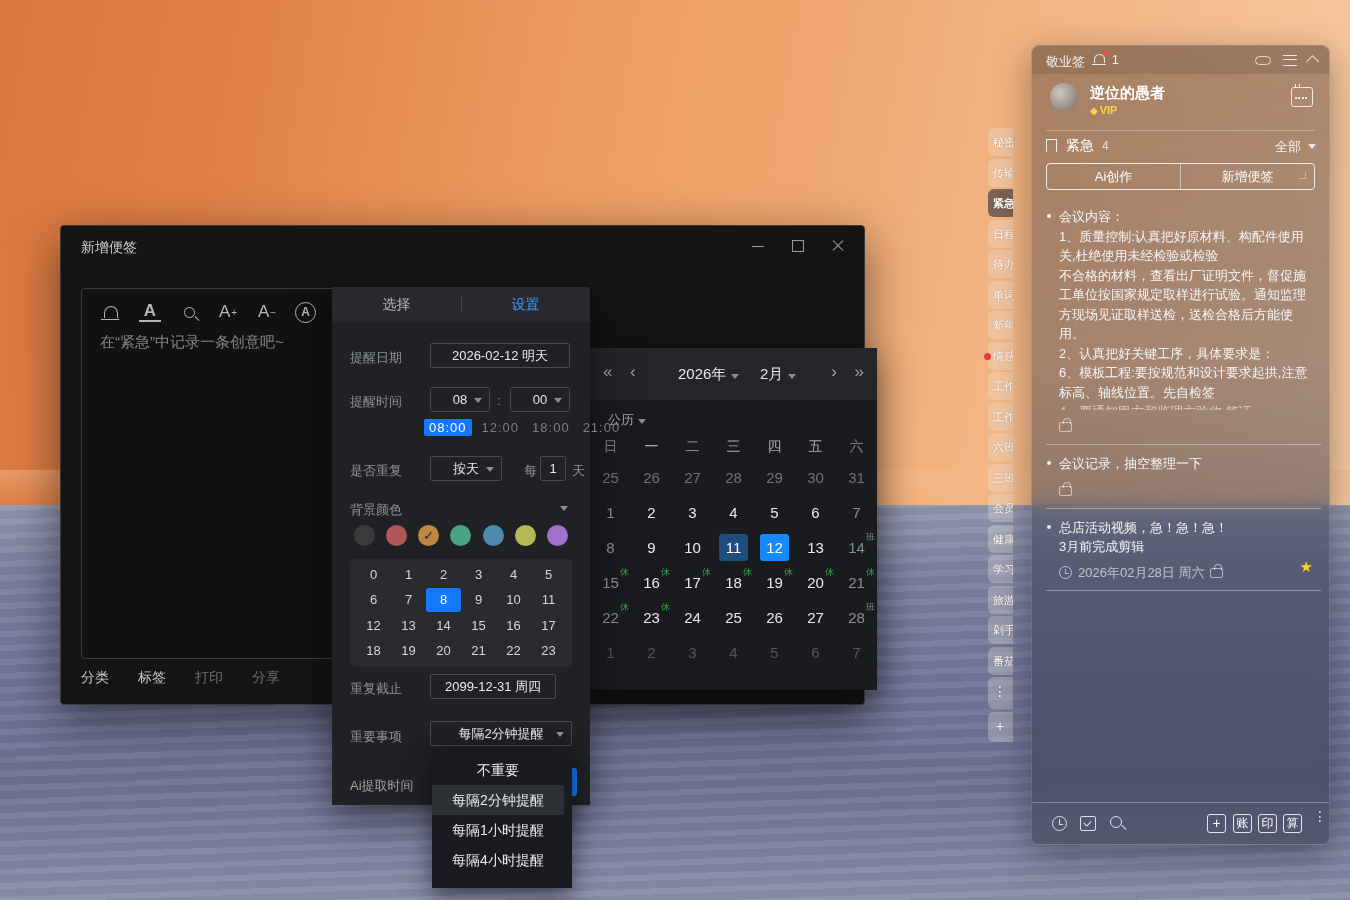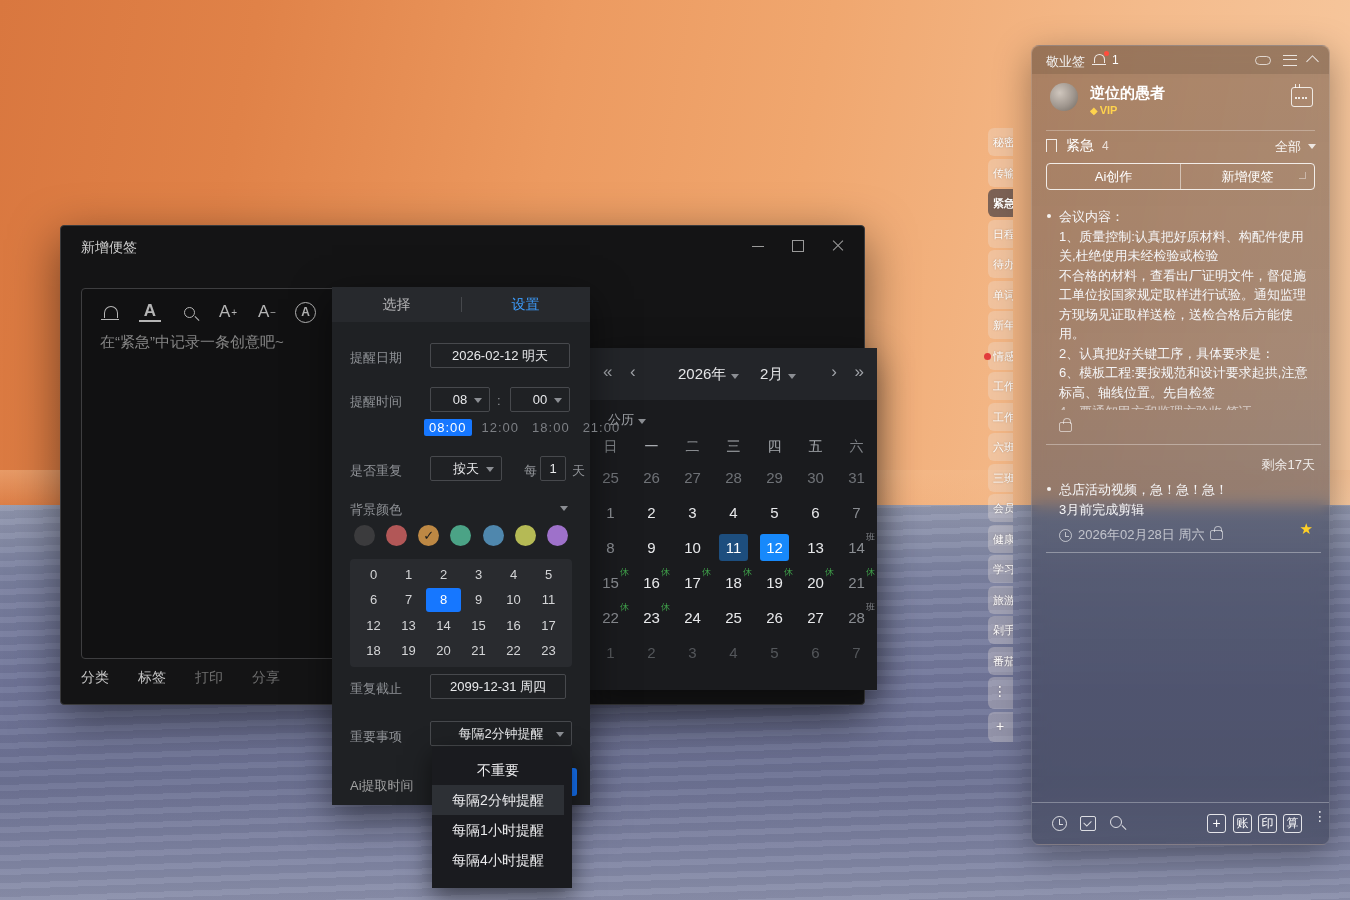--- a/index.html
+++ b/index.html
@@ -462,21 +462,21 @@
       <div class="hcell">17</div>
       <div class="hcell">18</div>
       <div class="hcell">19</div>
       <div class="hcell">20</div>
       <div class="hcell">21</div>
       <div class="hcell">22</div>
       <div class="hcell">23</div>
     </div>
 
   <div class="slabel" style="top:393px">重复截止</div>
-  <div class="sinput" style="left:98px;top:387px;width:136px">2099-12-31 周四</div>
+  <div class="sinput" style="left:98px;top:387px;width:126px">2099-12-31 周四</div>
 
   <div class="slabel" style="top:441px">重要事项</div>
   <div class="sinput sel" style="left:98px;top:434px;width:142px"><span>每隔2分钟提醒</span><span class="car"></span></div>
 
   <div class="confirm-btn"></div>
   <div class="ai-link">Ai提取时间</div>
 </div>
 
 <div class="dropdown" id="ddMenu">
     <div class="dd-item">不重要</div>
@@ -547,21 +547,27 @@
 2、认真把好关键工序，具体要求是：
 6、模板工程:要按规范和设计要求起拱,注意
 标高、轴线位置。先自检签</div>
         </div>
         <div class="nrow nclip">
           <div class="ntext">4、要通知甲方和监理方验收,签证</div>
         </div>
         <div class="lockrow"><span class="ic-lock"></span></div>
       </div>
       <div class="note">
-        <div class="countdown">剩余17天</div>
+        <div class="nrow">
+          <div class="bullet"></div>
+          <div class="ntext">会议记录，抽空整理一下</div>
+        </div>
+        <div class="lockrow"><span class="ic-lock"></span></div>
+      </div>
+      <div class="note">
         <div class="nrow">
           <div class="bullet"></div>
           <div class="ntext">总店活动视频，急！急！急！
 3月前完成剪辑</div>
         </div>
         <div class="nmeta">
           <div class="ic-clock"></div>
           <span>2026年02月28日 周六</span>
           <span class="ic-lock"></span>
         </div>

